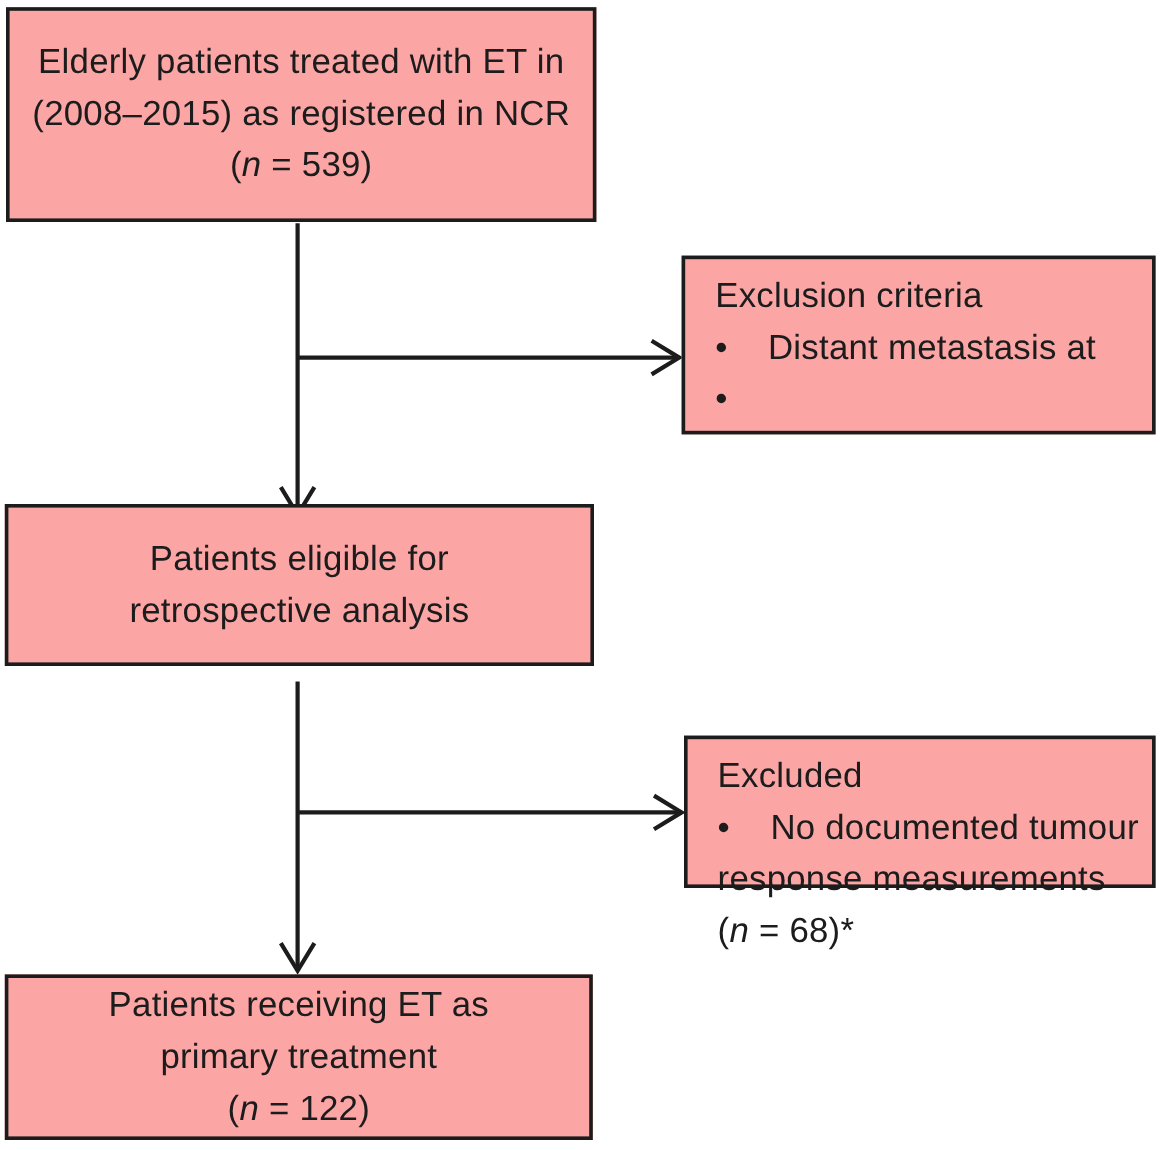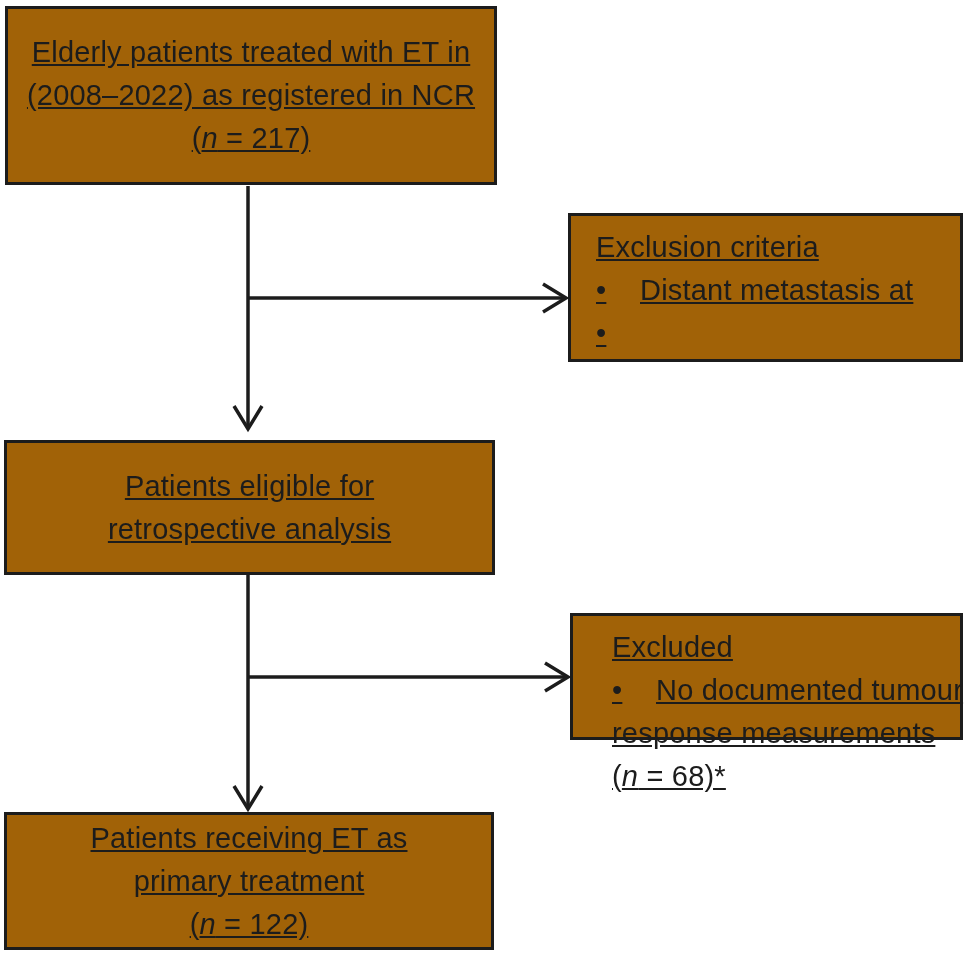--- a/index.html
+++ b/index.html
@@ -13,39 +13,38 @@
   }
   .arrows { position:absolute; left:0; top:0; }
   .arrows line, .arrows polyline {
     stroke:#1c1c1c; stroke-width:3.5; fill:none;
     stroke-linecap:butt; stroke-linejoin:miter;
   }
   .box {
     position:absolute;
     box-sizing:border-box;
     border:3px solid #1c1c1c;
-    background:#a16207;
+    background:#fca5a5;
     font-size:29px;
     line-height:43px;
     letter-spacing:0.2px;
-    text-decoration:underline;
   }
   .center-box {
     display:flex; flex-direction:column;
     justify-content:center;
     text-align:center;
   }
   .line { white-space:nowrap; }
   .it { font-style:italic; }
   .bullet-row { display:flex; }
   .bullet { flex:0 0 44px; width:44px; }
   #box-initial    { left:5px;   top:6px;   width:492px; height:179px; }
   #box-exclusion1 { left:568px; top:213px; width:395px; height:149px; padding:10px 4px 0 25px; }
-  #box-eligible   { left:4px;   top:440px; width:491px; height:135px; }
-  #box-excluded   { left:570px; top:613px; width:393px; height:127px; padding:10px 0 0 39px; }
+  #box-eligible   { left:4px;   top:420px; width:491px; height:135px; }
+  #box-excluded   { left:570px; top:613px; width:393px; height:127px; padding:10px 0 0 25px; }
   #box-final      { left:4px;   top:812px; width:490px; height:138px; }
 </style>
 </head>
 <body>
 
 <div class="canvas">
 
   <svg class="arrows" width="967" height="958" viewBox="0 0 967 958">
     <g>
       <line x1="248" y1="186" x2="248" y2="429"></line>
@@ -60,22 +59,22 @@
       <polyline points="234,786 248,809 262,786"></polyline>
     </g>
     <g>
       <line x1="248" y1="677" x2="568" y2="677"></line>
       <polyline points="545,663 568,677 545,691"></polyline>
     </g>
   </svg>
 
   <div class="box center-box" id="box-initial">
     <div class="line">Elderly patients treated with ET in</div>
-    <div class="line">(2008–2022) as registered in NCR</div>
-    <div class="line"><span>(</span><span class="it">n</span><span> = 217)</span></div>
+    <div class="line">(2008–2015) as registered in NCR</div>
+    <div class="line"><span>(</span><span class="it">n</span><span> = 539)</span></div>
   </div>
 
   <div class="box" id="box-exclusion1">
     <div class="line">Exclusion criteria</div>
     <div class="bullet-row">
       <span class="bullet">•</span>
       <div>
         <div class="line">Distant metastasis at</div>
       </div>
     </div>

